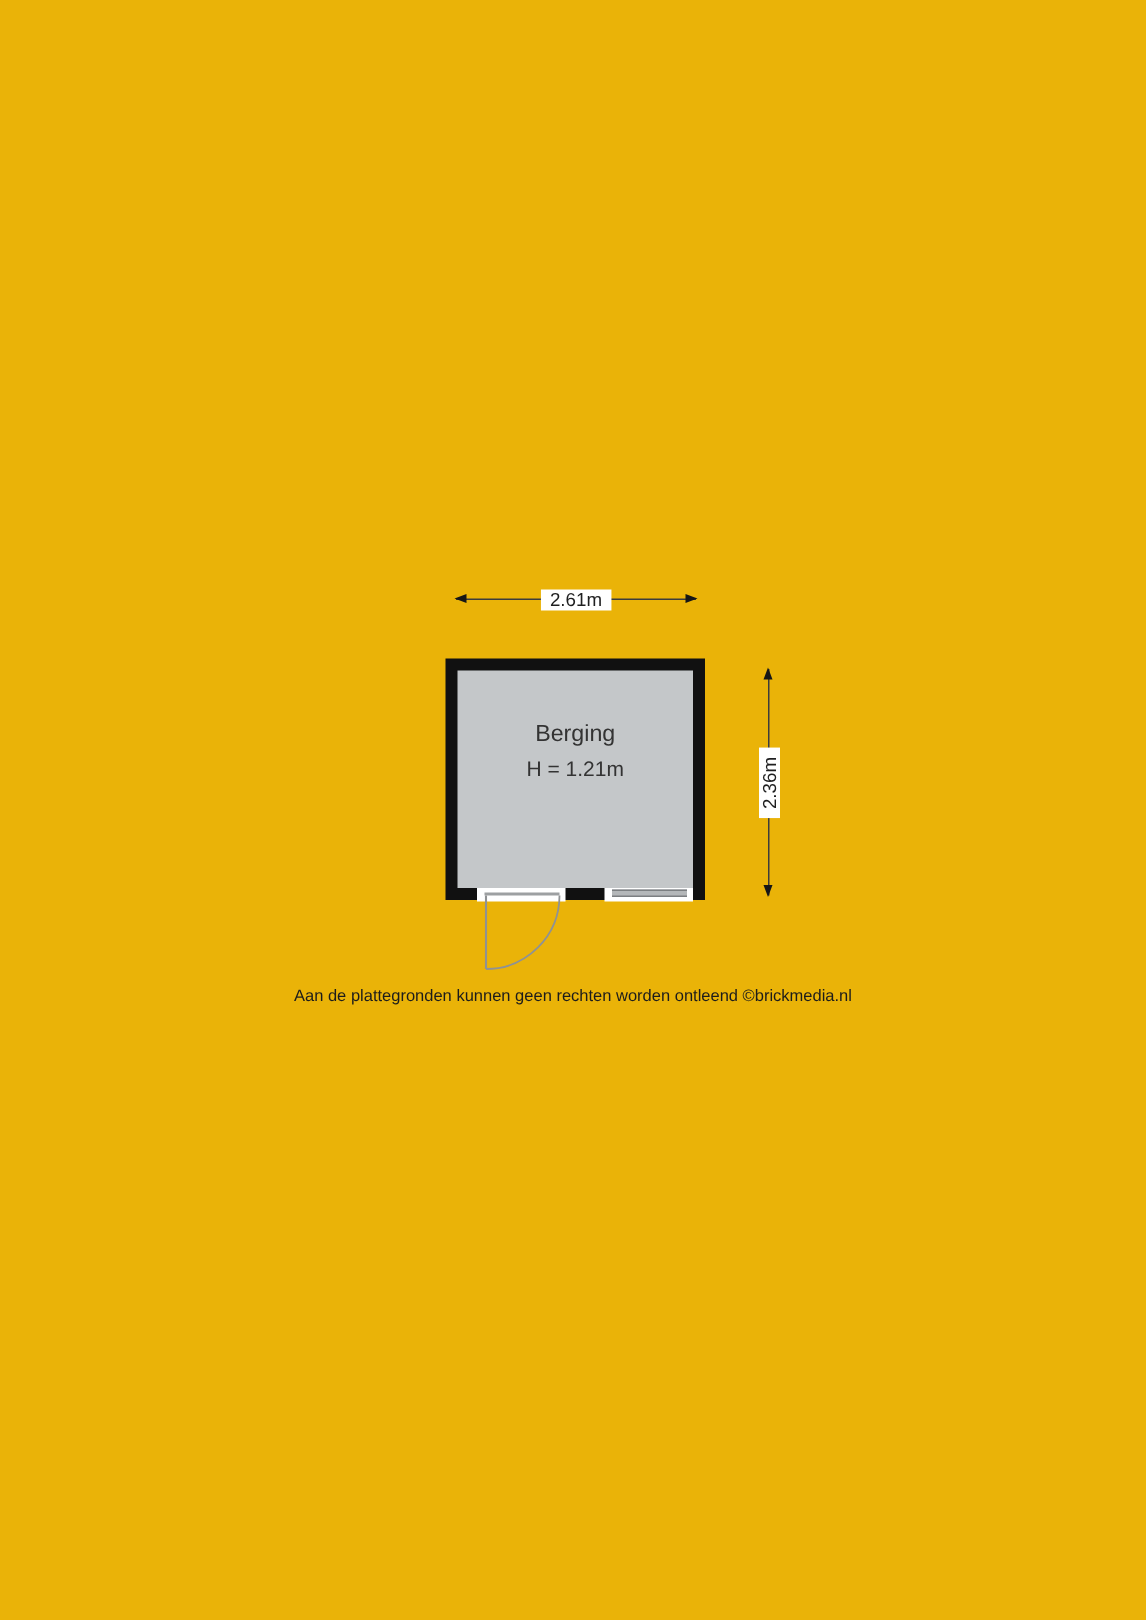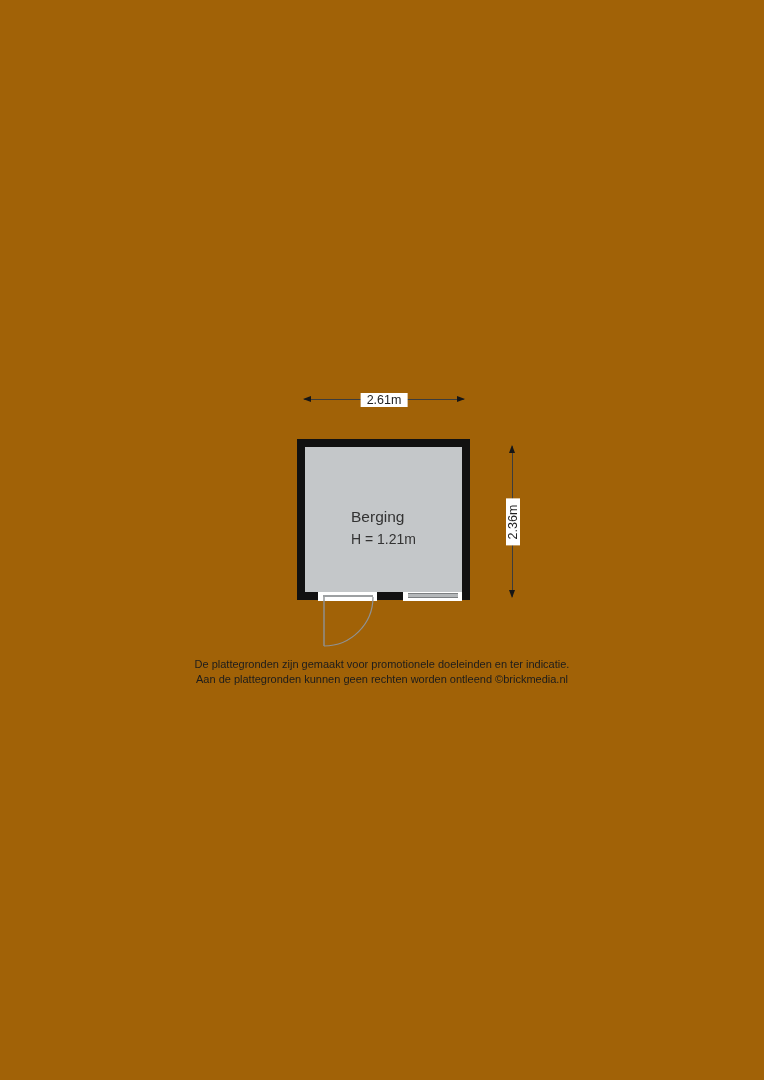--- a/index.html
+++ b/index.html
@@ -1,17 +1,17 @@
 <!DOCTYPE html>
 <html style="--wall: #111111; --room-fill: #c4c7c9; --door-line: #8f9294; --window-fill: #b4b7b9; --window-edge: #7c7f81; --dimension-line: #3c3c3c; --arrowhead: #161616; --text: #333333;"><head>
 <meta charset="utf-8">
 <style>
   html,body{margin:0;padding:0;background:#ffffff;}
   #canvas{
-    position:relative;width:764px;height:1080px;background:#a16207;overflow:hidden;
+    position:relative;width:764px;height:1080px;background:#eab308;overflow:hidden;
     font-family:"Liberation Sans","DejaVu Sans",sans-serif;
     -webkit-font-smoothing:antialiased;
   }
   
   .dim{position:absolute;}
   .dim-h{left:303px;top:393px;width:162px;height:14px;}
   .dim-v{left:506px;top:445px;width:14px;height:153px;}
   .dim-line-h{position:absolute;left:1px;right:1px;top:6px;height:1px;background:var(--dimension-line,#3c3c3c);}
   .dim-line-v{position:absolute;top:1px;bottom:1px;left:6px;width:1px;background:var(--dimension-line,#3c3c3c);}
   .arr{position:absolute;width:0;height:0;}
@@ -22,22 +22,22 @@
   .dim-label{
     position:absolute;background:#ffffff;padding:0 6px;font-size:12.5px;color:#1f1f1f;
     white-space:nowrap;
   }
   .dim-label-h{left:50%;top:7px;transform:translate(-50%,-50%);}
   .dim-label-v{left:7px;top:50%;transform:translate(-50%,-50%) rotate(-90deg);}
   
   .room{position:absolute;left:297px;top:439px;width:173px;height:161px;background:var(--wall,#111111);}
   .room-interior{position:absolute;left:8px;top:8px;right:8px;bottom:8px;background:var(--room-fill,#c4c7c9);}
   .room-label-block{
-    position:absolute;left:50%;top:89px;transform:translate(-50%,-50%);
-    text-align:left;color:var(--text,#333333);white-space:nowrap;
+    position:absolute;left:50%;top:62px;transform:translate(-50%,-50%);
+    text-align:center;color:var(--text,#333333);white-space:nowrap;
   }
   .room-name{font-size:15.5px;line-height:22px;}
   .room-height{font-size:14px;line-height:22px;}
   
   .door-opening{position:absolute;left:318px;top:592px;width:59px;height:9px;background:#ffffff;}
   .door-threshold{position:absolute;left:323px;top:595px;width:50px;height:2px;background:#9da0a2;}
   .door-svg{position:absolute;left:315px;top:595px;width:65px;height:55px;}
   .window-opening{position:absolute;left:403px;top:592px;width:59px;height:9px;background:#ffffff;}
   .window-bar{
     position:absolute;left:408px;top:593px;width:50px;height:5px;box-sizing:border-box;
@@ -82,17 +82,16 @@
   <div class="door-threshold"></div>
   <svg class="door-svg" viewBox="315 595 65 55">
     <line x1="324" y1="597" x2="324" y2="646" stroke="#8f9294" stroke-width="1.4"></line>
     <path d="M 324 646 A 49 49 0 0 0 373 597" fill="none" stroke="#8f9294" stroke-width="1.2"></path>
   </svg>
 
   <div class="window-opening"></div>
   <div class="window-bar"></div>
 
   <div class="disclaimer">
-    <div>De plattegronden zijn gemaakt voor promotionele doeleinden en ter indicatie.</div>
     <div>Aan de plattegronden kunnen geen rechten worden ontleend ©brickmedia.nl</div>
   </div>
 
 </div>
 
 </body></html>

